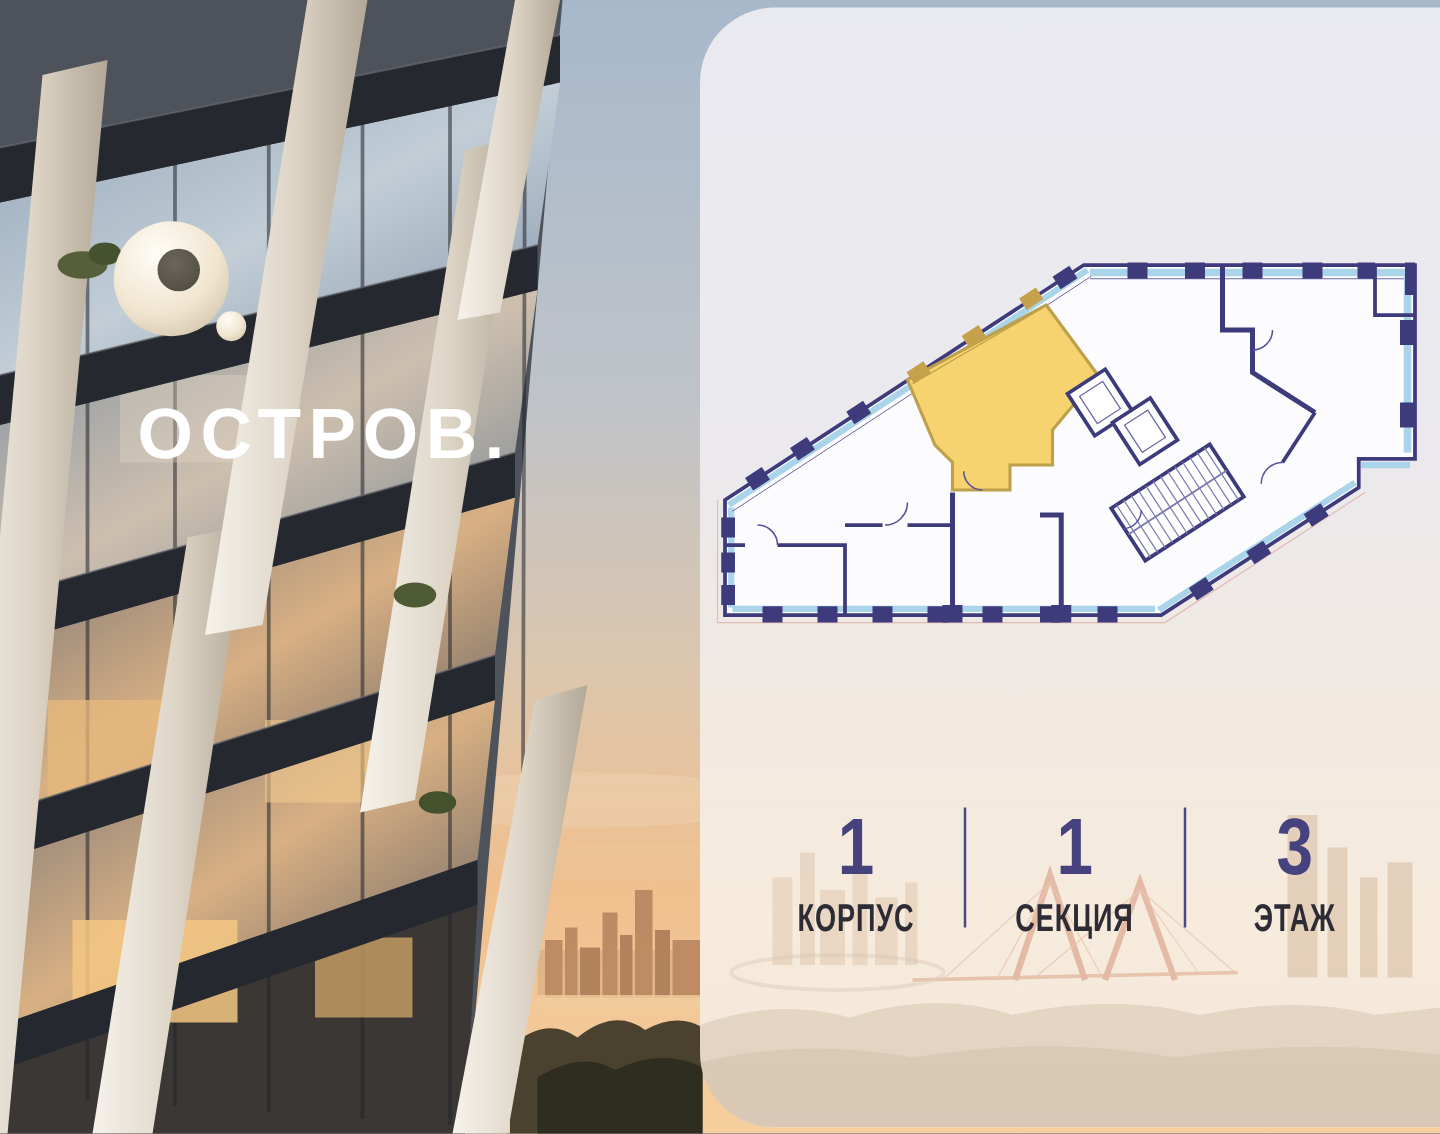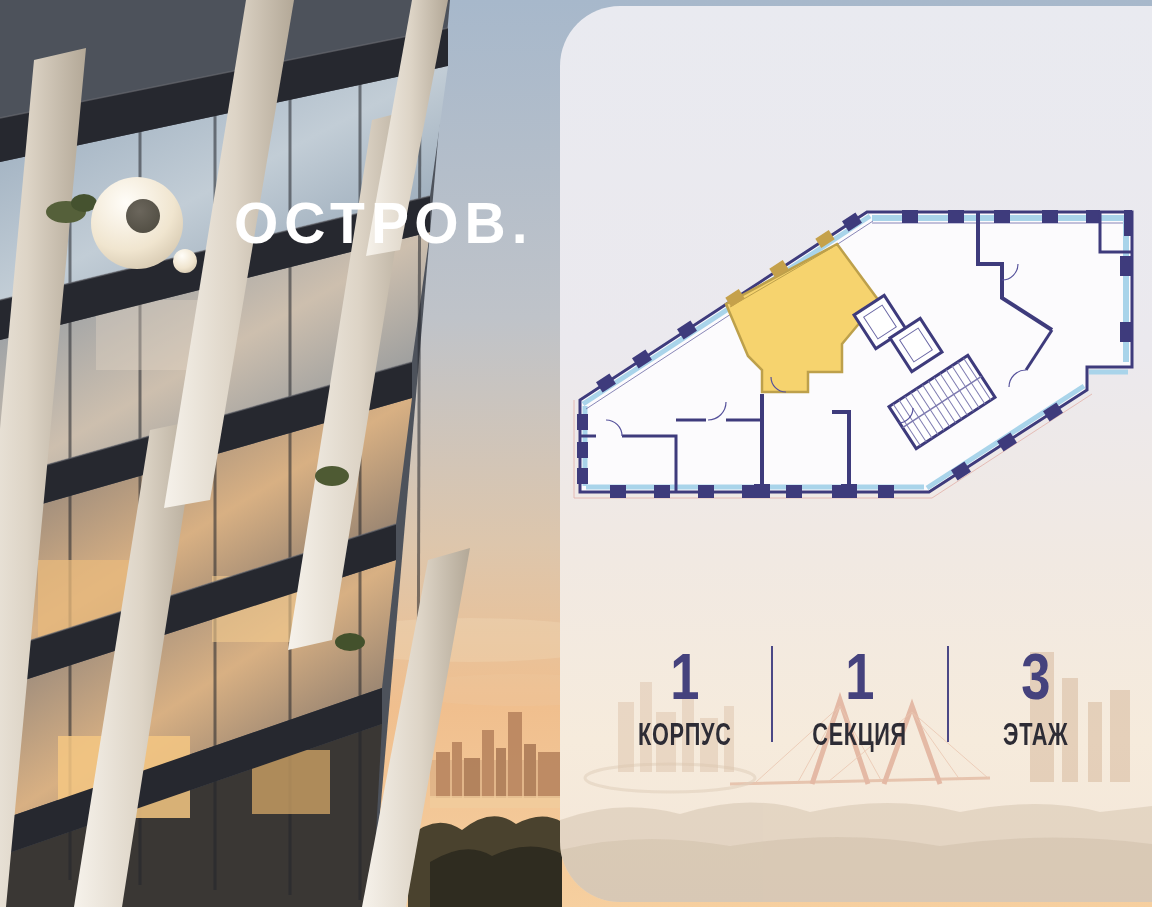--- a/index.html
+++ b/index.html
@@ -1,21 +1,21 @@
 <!DOCTYPE html>
 <html style="--stat_number: #45427d; --stat_label: #2d2c35; --divider: #4b4886; --panel_bg_top: #e9eaf0; --panel_bg_bottom: #f3e6d8; --logo_color: #ffffff;"><head>
 <meta charset="utf-8">
 <style>
   html,body{margin:0;padding:0;background:#222;}
   .stage{position:relative;width:1152px;height:907px;overflow:hidden;
          font-family:"Liberation Sans",sans-serif;background:#9fb2c6;}
   .photo{position:absolute;inset:0;}
   .photo svg{display:block;}
   
-  .logo{position:absolute;left:88px;top:156px;display:flex;align-items:flex-start;}
+  .logo{position:absolute;left:88px;top:156px;display:flex;align-items:flex-start;flex-direction:column;}
   .logo-mark{width:124px;height:124px;}
   .logo-text{color:var(--logo_color,#fff);font-size:57px;font-weight:700;
              letter-spacing:6px;margin:34px 0 0 22px;white-space:nowrap;}
   
   .panel{position:absolute;left:560px;top:6px;right:0;bottom:5px;
          border-radius:60px 0 0 60px;overflow:hidden;
          background:linear-gradient(180deg,var(--panel_bg_top,#e9eaf0) 0%,#ebe9ee 38%,
             #f1e9e2 62%,#f6ebdc 82%,var(--panel_bg_bottom,#f3e6d8) 100%);}
   .panel-sky{position:absolute;left:0;bottom:0;width:592px;height:320px;opacity:.6;}
   .plan-wrap{position:absolute;left:10px;top:188px;width:576px;height:342px;}

